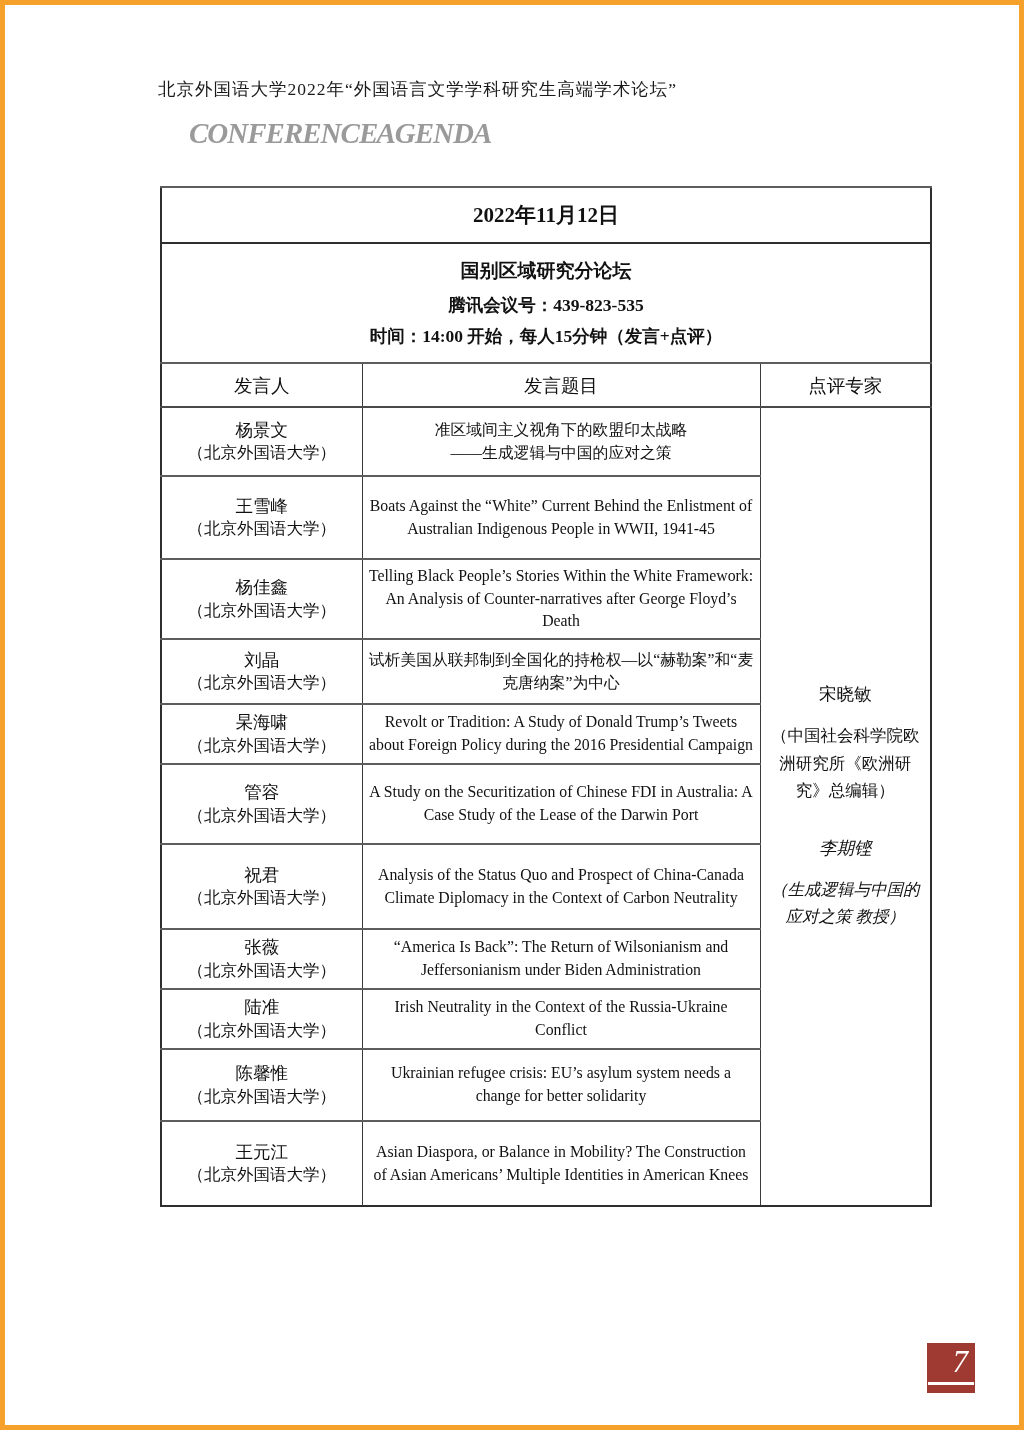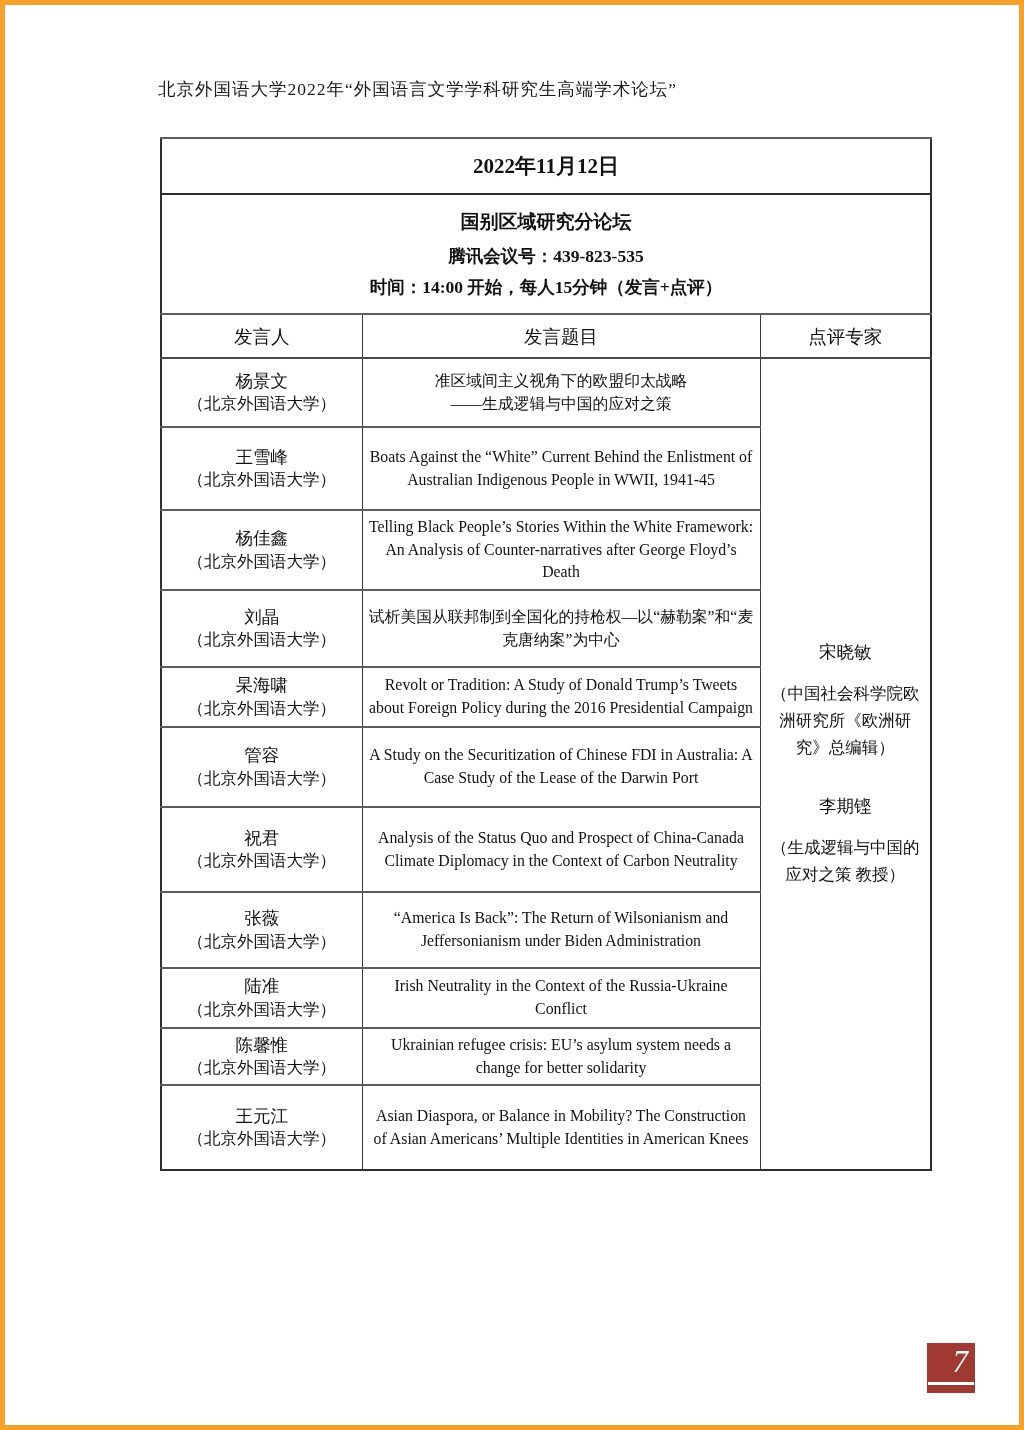--- a/index.html
+++ b/index.html
@@ -99,21 +99,21 @@
     font-size:15.8px;
     line-height:1.45;
     white-space:pre-line;
     padding:6px 10px;
   }
   td.commentators-cell{
     vertical-align:middle;
     padding:10px 8px;
   }
   .commentator{margin:0 auto;}
-  .commentator + .commentator{margin-top:32px;}
+  .commentator + .commentator{margin-top:32px;font-style:italic;}
   .c-name{font-size:17.5px;margin-bottom:16px;}
   .c-title{font-size:16.5px;line-height:1.65;}
   .page-number-badge{
     position:absolute;
     right:44px;
     top:1338px;
     width:48px;height:50px;
     background:#9E3A31;
   }
   .pn-value{
@@ -133,20 +133,21 @@
   }
 </style>
 </head>
 <body>
 
 <div class="page">
 
   <div class="doc-header">北京外国语大学2022年“外国语言文学学科研究生高端学术论坛”</div>
 
 
+  <div class="page-subtitle">CONFERENCE AGENDA</div>
 
   <table class="agenda">
     <colgroup>
       <col class="c-speaker">
         <col class="c-topic">
         <col class="c-comment">
     </colgroup>
     <tbody>
         <tr class="date-row">
       <td colspan="3">2022年11月12日</td>
@@ -192,21 +193,21 @@
     </tr>
 
     <tr class="data-row" style="height:80px;">
       <td>
         <div class="speaker-name">杨佳鑫</div>
         <div class="speaker-affil">（北京外国语大学）</div>
       </td>
       <td class="topic-cell">Telling Black People’s Stories Within the White Framework: An Analysis of Counter-narratives after George Floyd’s Death</td>
     </tr>
 
-    <tr class="data-row" style="height:77px;">
+    <tr class="data-row" style="height:65px;">
       <td>
         <div class="speaker-name">刘晶</div>
         <div class="speaker-affil">（北京外国语大学）</div>
       </td>
       <td class="topic-cell">试析美国从联邦制到全国化的持枪权—以“赫勒案”和“麦克唐纳案”为中心</td>
     </tr>
 
     <tr class="data-row" style="height:60px;">
       <td>
         <div class="speaker-name">杲海啸</div>
@@ -224,37 +225,37 @@
     </tr>
 
     <tr class="data-row" style="height:85px;">
       <td>
         <div class="speaker-name">祝君</div>
         <div class="speaker-affil">（北京外国语大学）</div>
       </td>
       <td class="topic-cell">Analysis of the Status Quo and Prospect of China-Canada Climate Diplomacy in the Context of Carbon Neutrality</td>
     </tr>
 
-    <tr class="data-row" style="height:76px;border-radius:18px;">
+    <tr class="data-row" style="height:60px;border-radius:18px;">
       <td>
         <div class="speaker-name">张薇</div>
         <div class="speaker-affil">（北京外国语大学）</div>
       </td>
       <td class="topic-cell">“America Is Back”: The Return of Wilsonianism and Jeffersonianism under Biden Administration</td>
     </tr>
 
     <tr class="data-row" style="height:60px;">
       <td>
         <div class="speaker-name">陆准</div>
         <div class="speaker-affil">（北京外国语大学）</div>
       </td>
       <td class="topic-cell">Irish Neutrality in the Context of the Russia-Ukraine Conflict</td>
     </tr>
 
-    <tr class="data-row" style="height:57px;">
+    <tr class="data-row" style="height:72px;">
       <td>
         <div class="speaker-name">陈馨惟</div>
         <div class="speaker-affil">（北京外国语大学）</div>
       </td>
       <td class="topic-cell">Ukrainian refugee crisis: EU’s asylum system needs a change for better solidarity</td>
     </tr>
 
     <tr class="data-row" style="height:85px;">
       <td>
         <div class="speaker-name">王元江</div>

